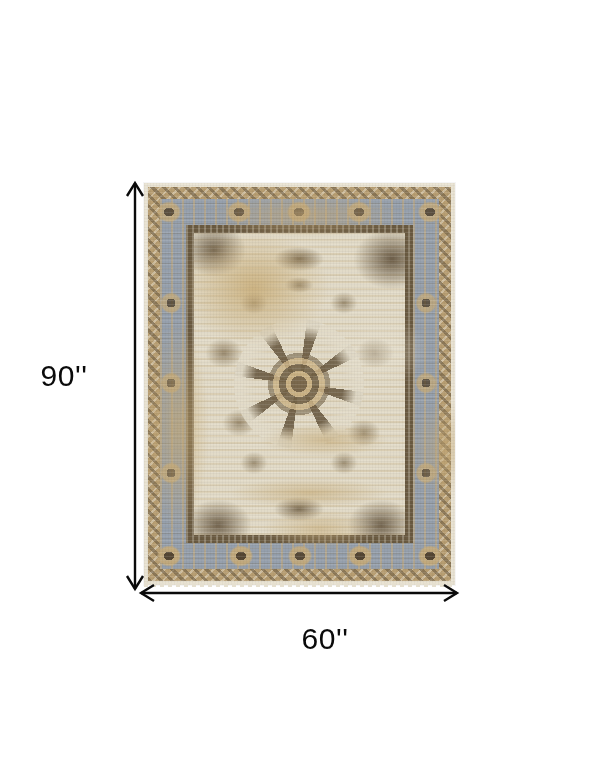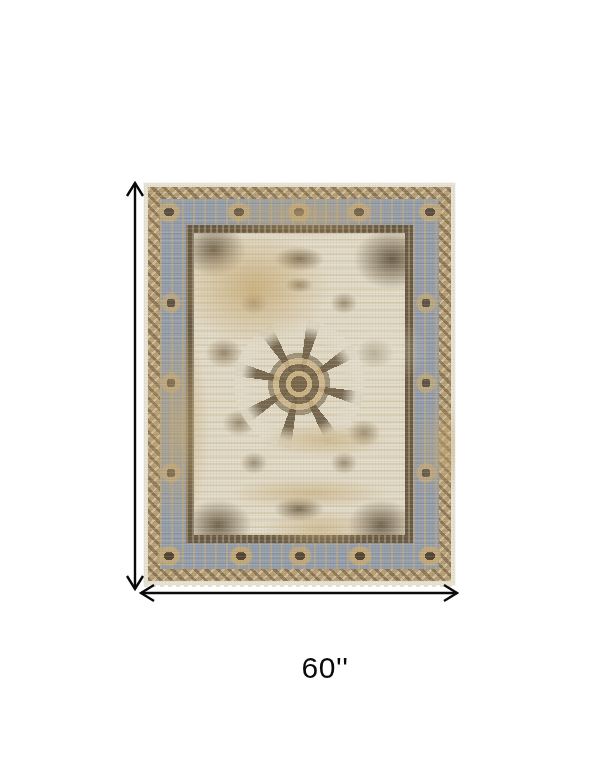--- a/index.html
+++ b/index.html
@@ -10,21 +10,21 @@
   }
   .canvas{position:absolute;inset:0;}
 
   
   .dim-label{
     position:absolute;color:var(--arrow,#0a0a0a);
     font-size:30px;line-height:36px;text-align:center;
     letter-spacing:0.5px;
   }
   .dim-label.h90{left:24px;top:358px;width:80px;}
-  .dim-label.w60{left:265px;top:650px;width:120px;}
+  .dim-label.w60{left:265px;top:621px;width:120px;}
   svg.dim{position:absolute;color:var(--arrow,#0a0a0a);}
   svg.dim-v{left:120px;top:179px;}
   svg.dim-h{left:137px;top:581px;}
   svg.dim line, svg.dim path{
     stroke:currentColor;stroke-width:2.4;fill:none;stroke-linecap:butt;
   }
 
   
   .rug{
     position:absolute;left:144px;top:183px;width:311px;height:402px;
@@ -175,20 +175,21 @@
     <div class="distress"></div>
     <div class="weave"></div>
     <div class="fringe"></div>
   </div>
 
   <svg class="dim dim-v" width="30" height="414" viewBox="0 0 30 414">
     <line x1="15" y1="4" x2="15" y2="410"></line>
     <path d="M7 17 L15 4 L23 17"></path>
     <path d="M7 397 L15 410 L23 397"></path>
   </svg>
+  <div class="dim-label h90">90''</div>
 
   <svg class="dim dim-h" width="324" height="24" viewBox="0 0 324 24">
     <line x1="4" y1="12" x2="320" y2="12"></line>
     <path d="M17 4 L4 12 L17 20"></path>
     <path d="M307 4 L320 12 L307 20"></path>
   </svg>
   <div class="dim-label w60">60''</div>
 
 </div>
 

